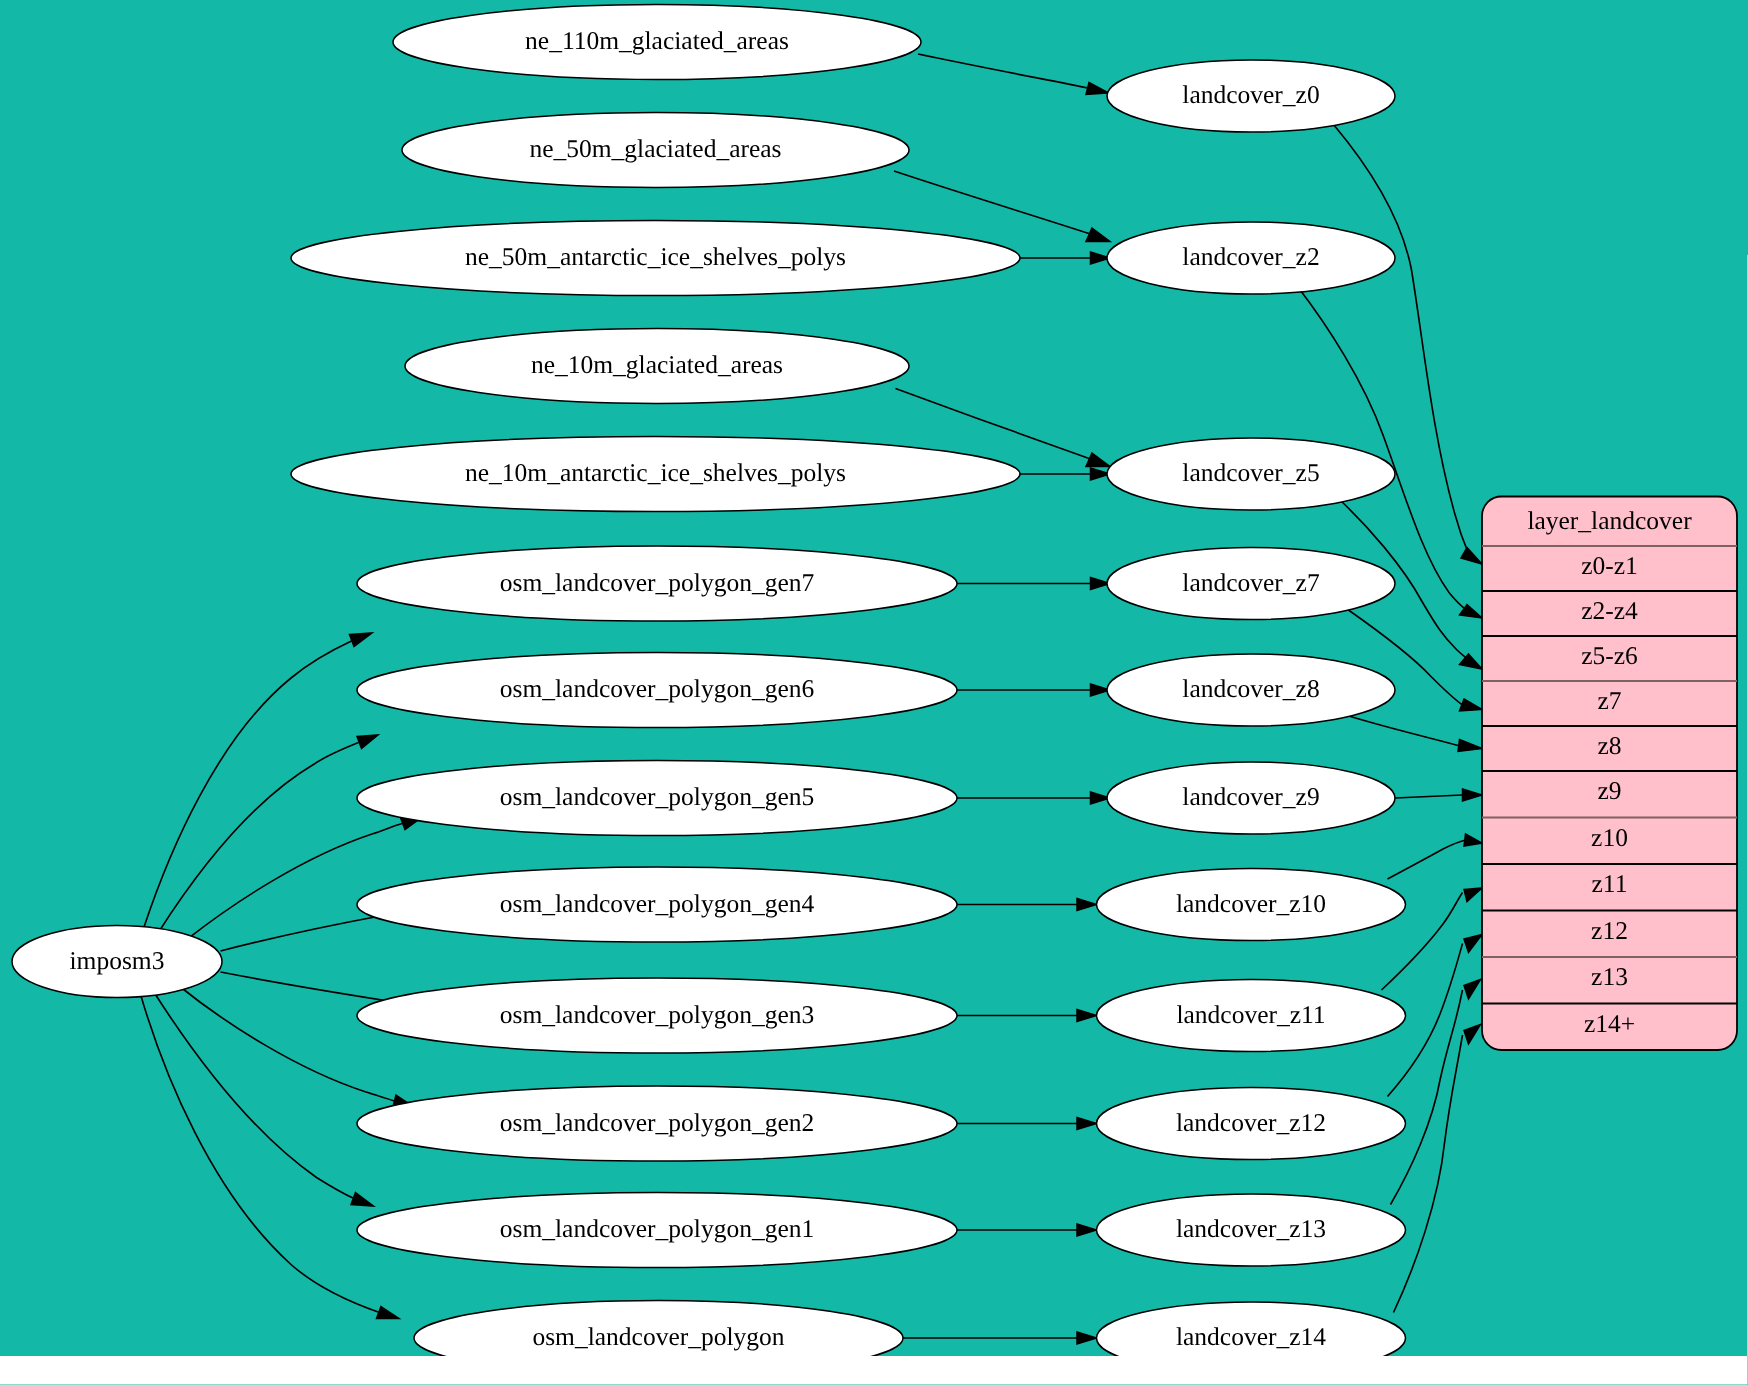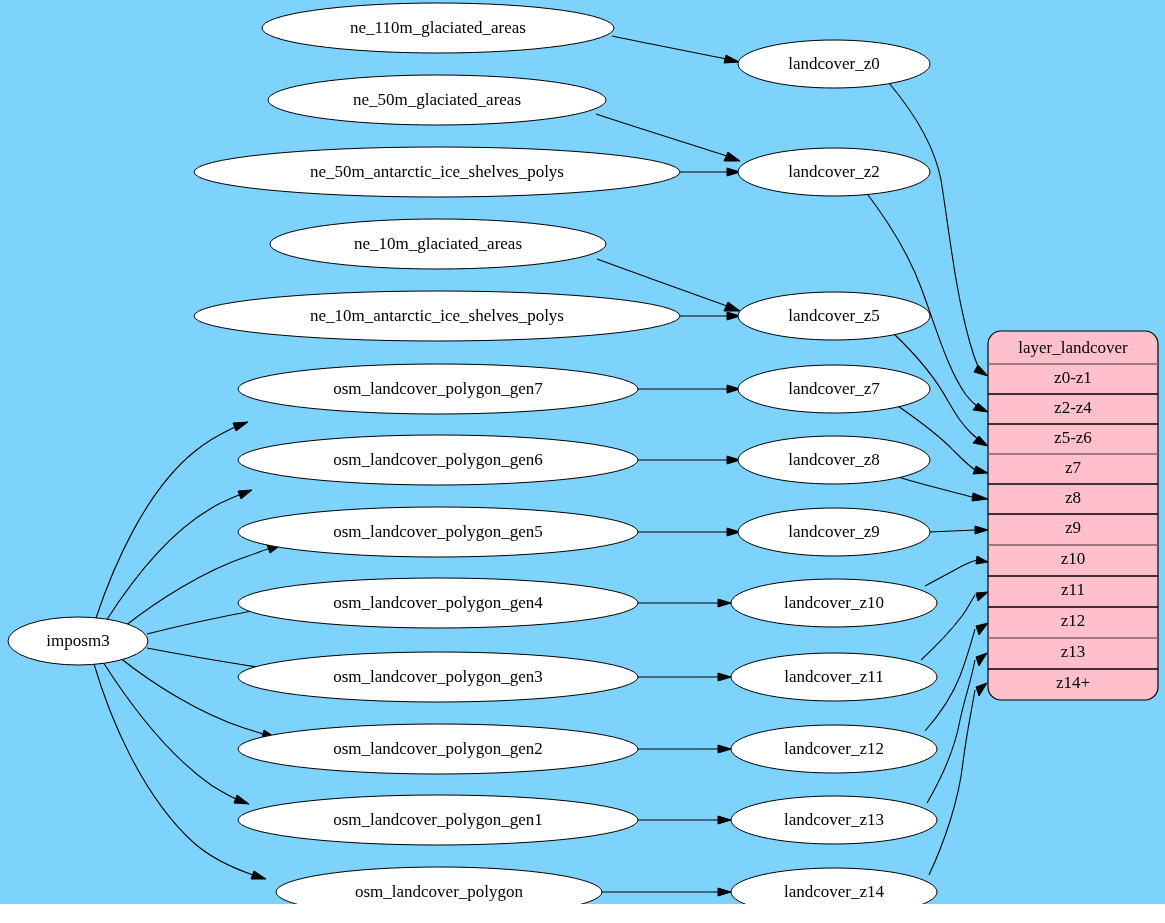--- a/index.html
+++ b/index.html
@@ -4,21 +4,21 @@
 <style>
   html, body {
     margin: 0;
     padding: 0;
     background: #ffffff;
   }
   #graph-root {
     position: relative;
     width: 1165px;
     height: 904px;
-    background: #7dd3fc;
+    background: #14b8a6;
     font-family: "Liberation Serif", "DejaVu Serif", serif;
   }
   svg#graph-svg {
     display: block;
     width: 1165px;
     height: 923px;
   }
   .node-ellipse {
     fill: #ffffff;
     stroke: #000000;

